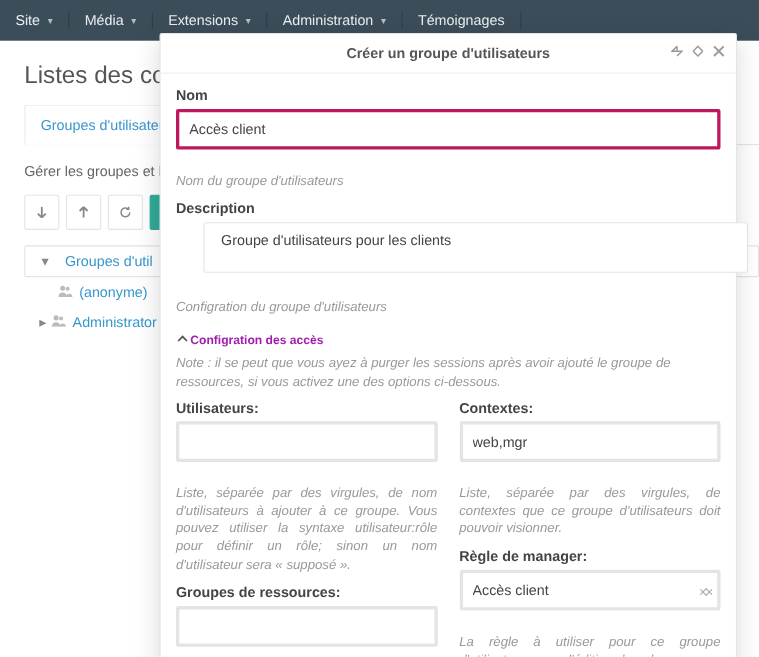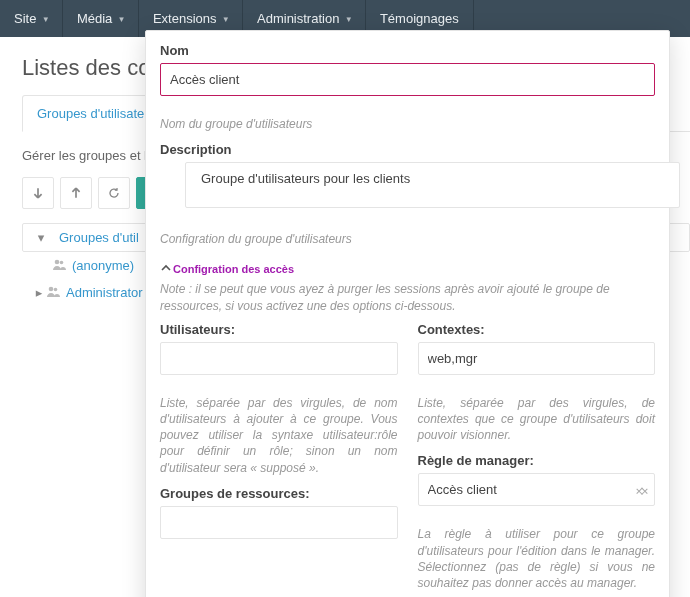--- a/index.html
+++ b/index.html
@@ -1,17 +1,17 @@
 <!DOCTYPE html>
 <html><head>
 <meta charset="utf-8">
 <style>
 * { box-sizing: border-box; margin: 0; padding: 0; }
 body { font-family: -apple-system, BlinkMacSystemFont, "Segoe UI", Helvetica, Arial, sans-serif; font-size: 13px; color: #555; background: #fff; width: 690px; height: 597px; overflow: hidden; position: relative; }
-.topnav { background: #3c4d5a; height: 37px; display: flex; }
+.topnav { background: #3c4d5a; height: 37px; display: flex; align-items: center; }
 .topnav-item { color: #eaeef1; padding: 0 14px; display: flex; align-items: center; font-size: 13px; border-right: 1px solid #2f3e49; cursor: pointer; }
 .topnav-item .caret { margin-left: 7px; font-size: 9px; opacity: 0.7; }
 .bgpage { padding: 18px 0 0 22px; }
 .page-title { font-size: 22px; font-weight: 400; color: #555; margin-bottom: 14px; }
 .tabs { border-bottom: 1px solid #e4e4e4; }
 .tab { display: inline-block; padding: 10px 14px; color: #3697cd; border: 1px solid #e4e4e4; border-bottom: 1px solid #fff; margin-bottom: -1px; background: #fff; border-radius: 3px 3px 0 0; font-size: 13px; }
 .sub-bar { margin-top: 16px; color: #666; font-size: 13px; }
 .toolbar { margin-top: 14px; display: flex; gap: 6px; align-items: center; }
 .tool-btn { width: 32px; height: 32px; border: 1px solid #e4e4e4; background: #fff; display: flex; align-items: center; justify-content: center; color: #888; border-radius: 2px; }
 .tool-primary { background: #32ab9a; color: #fff; border: 1px solid #32ab9a; padding: 0 10px; height: 32px; display: flex; align-items: center; border-radius: 2px; }
@@ -24,21 +24,21 @@
 .tree-icon { color: #bbb; margin-right: 6px; }
 
 
 .modal { position: absolute; top: 30px; left: 145px; width: 525px; background: #fff; border: 1px solid #e4e4e4; box-shadow: 0 6px 24px rgba(0,0,0,0.15); border-radius: 2px; }
 .modal-head { display: flex; align-items: center; justify-content: center; position: relative; padding: 10px 12px; border-bottom: 1px solid #eee; }
 .modal-title { font-weight: 600; color: #555; font-size: 13px; }
 .modal-actions { position: absolute; right: 10px; top: 10px; display: flex; gap: 8px; color: #888; }
 .modal-actions span { cursor: pointer; font-size: 12px; }
 .modal-body { padding: 12px 14px 6px; }
 .field-label { font-weight: 600; color: #444; font-size: 13px; margin-bottom: 5px; display: block; }
-.text-input { width: 100%; border: 1px solid #be185d; border-radius: 2px; padding: 8px 9px; font-size: 13px; color: #444; outline: none; }
+.text-input { width: 100%; border: 3px solid #be185d; border-radius: 2px; padding: 8px 9px; font-size: 13px; color: #444; outline: none; }
 .text-input.plain { border-color: #e4e4e4; }
 .textarea { width: 100%; border: 1px solid #e4e4e4; border-radius: 2px; padding: 8px 15px; font-size: 13px; color: #444; resize: none; height: 46px; outline: none; font-family: inherit; margin-left: 25px; }
 .help { color: #999; font-style: italic; font-size: 12px; margin-top: 20px; line-height: 1.35; }
 .help.justify { text-align: justify; }
 .section { margin-top: 10px; }
 .accordion { display: flex; align-items: center; gap: 1px; font-weight: 600; font-size: 11px; color: #a21caf; padding: 6px 0; }
 .accordion .ico { font-size: 11px; }
 .note { color: #999; font-style: italic; font-size: 12px; line-height: 1.35; margin-bottom: 8px; }
 .cols { display: flex; gap: 20px; }
 .col { flex: 1; min-width: 0; }
@@ -120,20 +120,34 @@
             <circle cx="9.5" cy="4.5" r="1.8" fill="#bbb"></circle>
             <path d="M1 12c0-2.2 1.8-4 4-4s4 1.8 4 4" fill="#bbb"></path>
             <path d="M8 12c0-1.7 1.3-3 3-3s3 1.3 3 3" fill="#bbb"></path>
           </svg></span>
       <span>Administrator (1</span>
     </div>
   </div>
 </div>
 
 <div class="modal">
+  <div class="modal-head">
+    <span class="modal-title">Créer un groupe d'utilisateurs</span>
+    <div class="modal-actions">
+      <span><svg width="11" height="11" viewBox="0 0 10 10">
+            <path d="M5 1 L1 5 L5 5 L5 1 M5 9 L9 5 L5 5" stroke="#999" stroke-width="1.2" fill="none"></path>
+          </svg></span>
+      <span><svg width="11" height="11" viewBox="0 0 10 10">
+            <path d="M1 5 L5 1 L9 5 M1 5 L5 9 L9 5" stroke="#999" stroke-width="1.2" fill="none"></path>
+          </svg></span>
+      <span><svg width="11" height="11" viewBox="0 0 10 10">
+            <path d="M1 1 L9 9 M9 1 L1 9" stroke="#999" stroke-width="1.6"></path>
+          </svg></span>
+    </div>
+  </div>
   <div class="modal-body">
     <label class="field-label">Nom</label>
     <input class="text-input" value="Accès client" style="">
     <div class="help">Nom du groupe d'utilisateurs</div>
 
     <div class="spacer10"></div>
     <label class="field-label">Description</label>
     <textarea class="textarea" style="">Groupe d'utilisateurs pour les clients</textarea>
     <div class="help">Configration du groupe d'utilisateurs</div>
 

